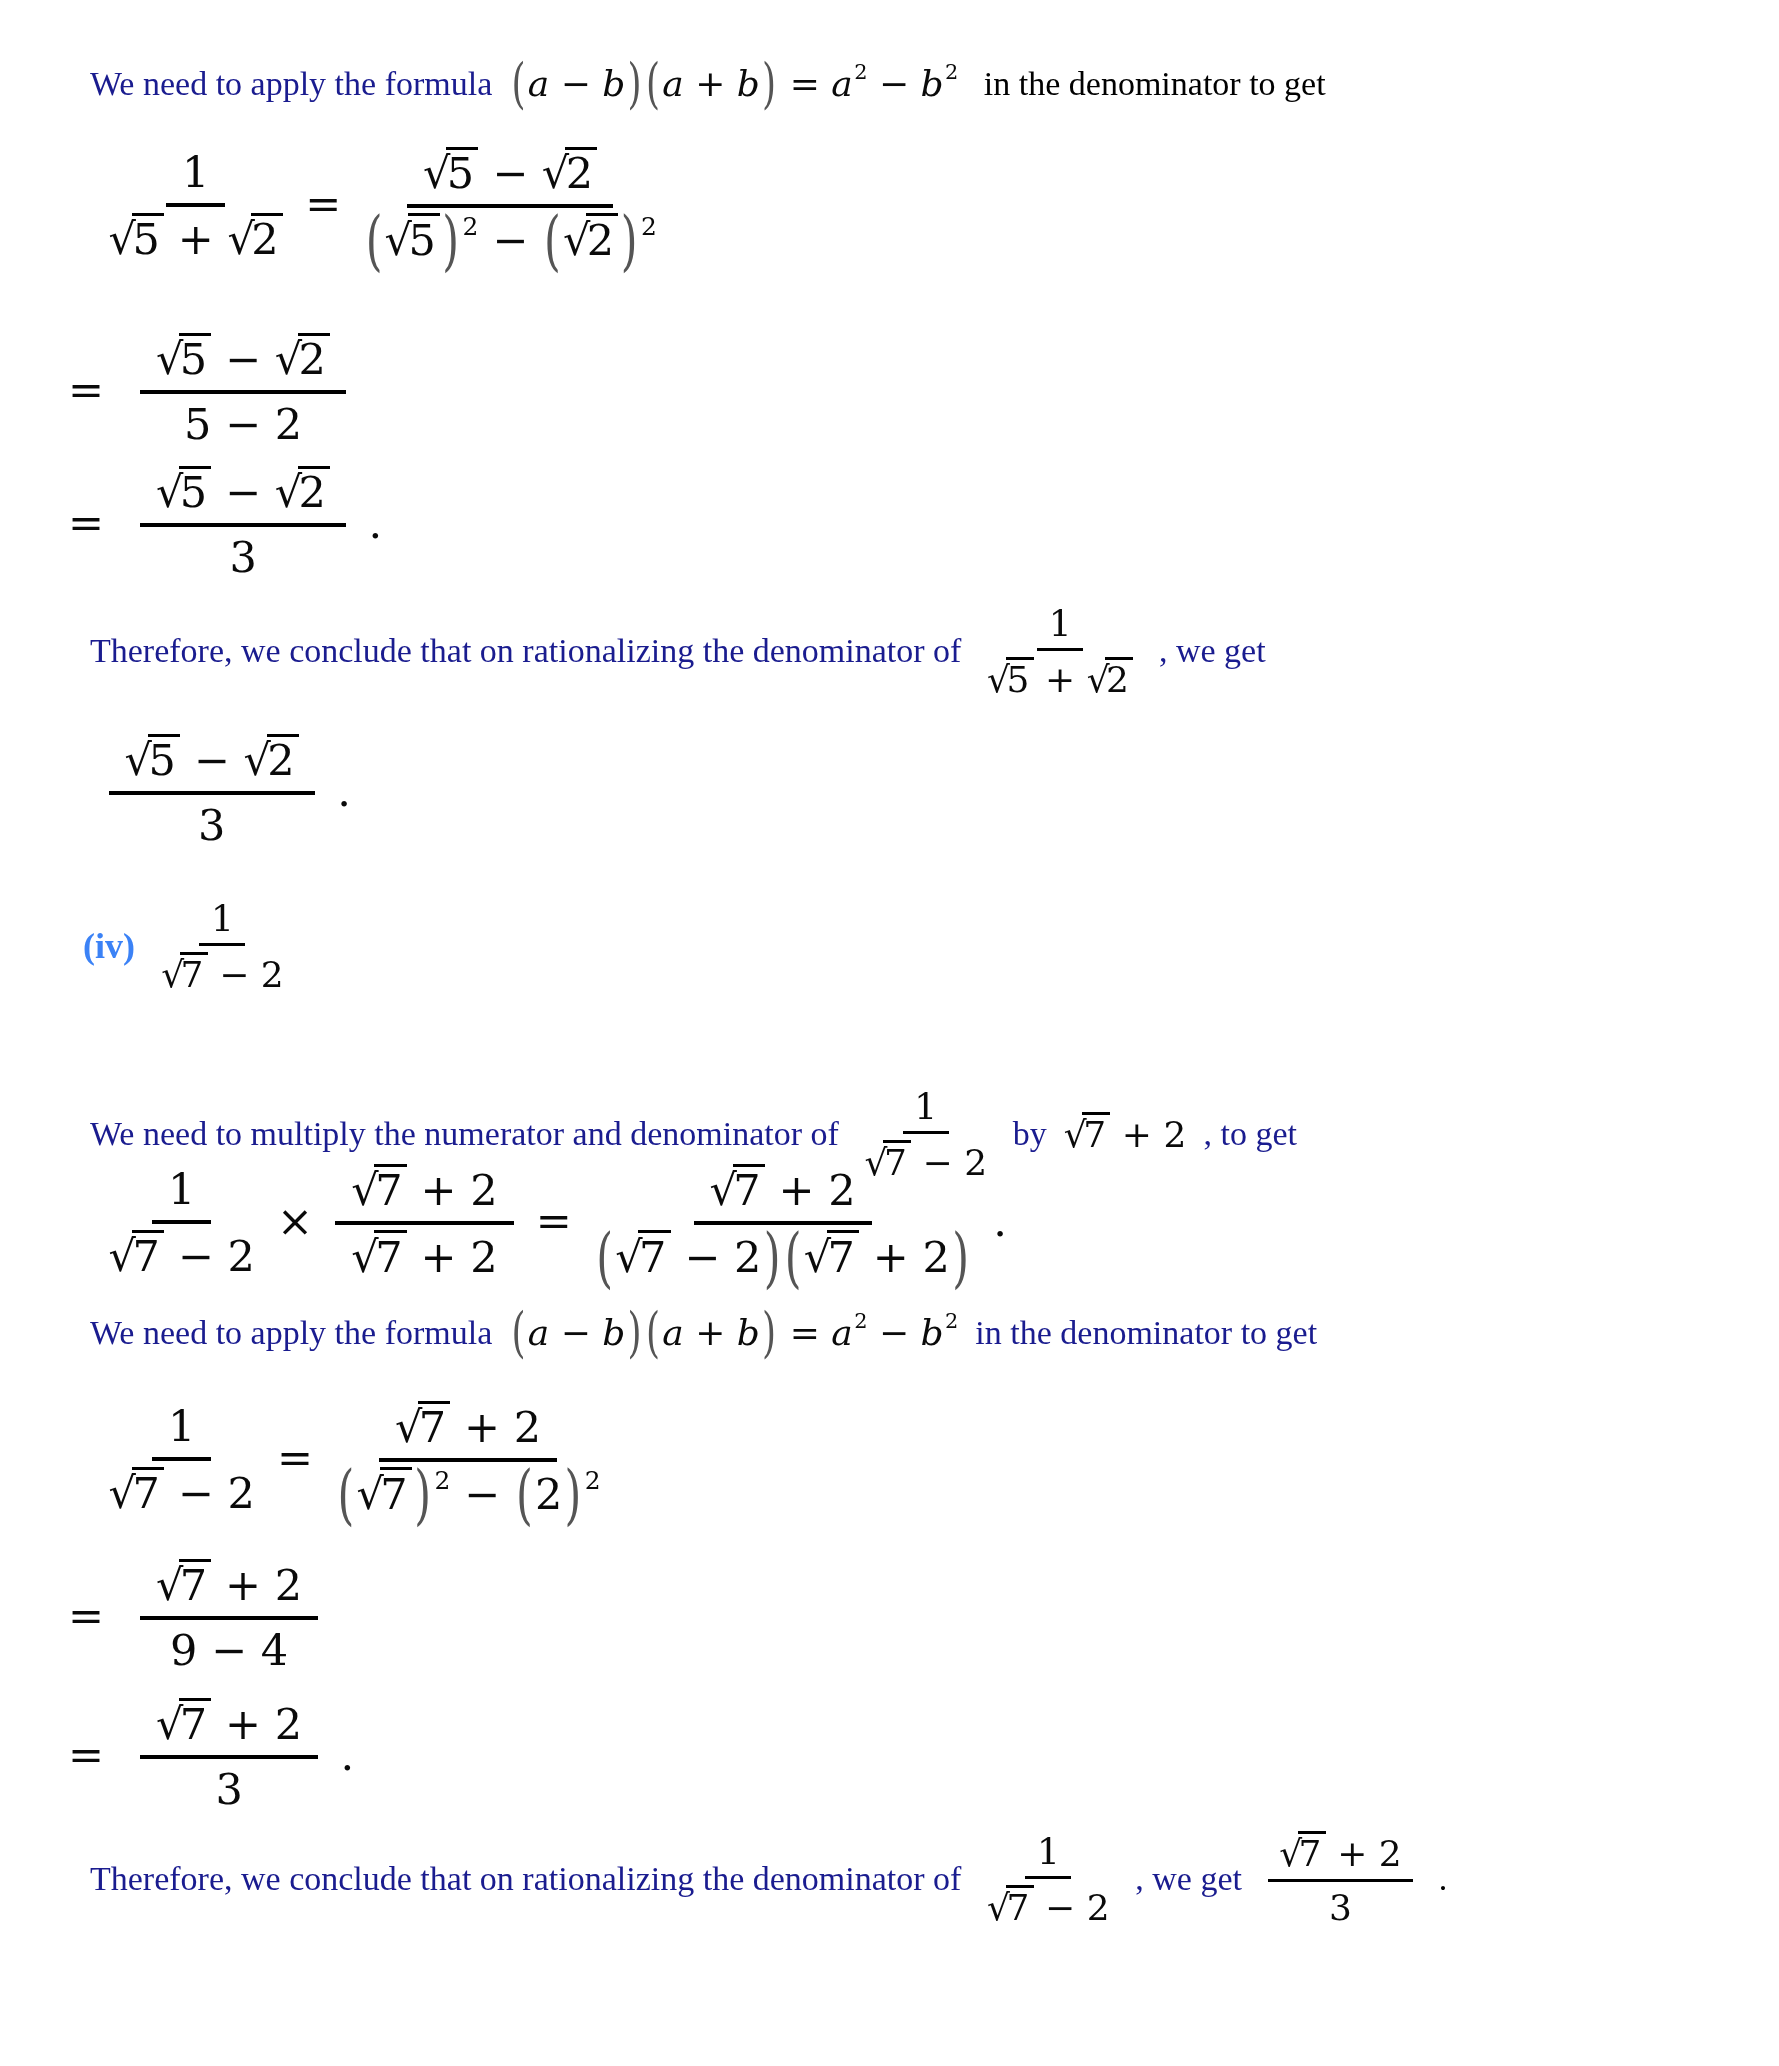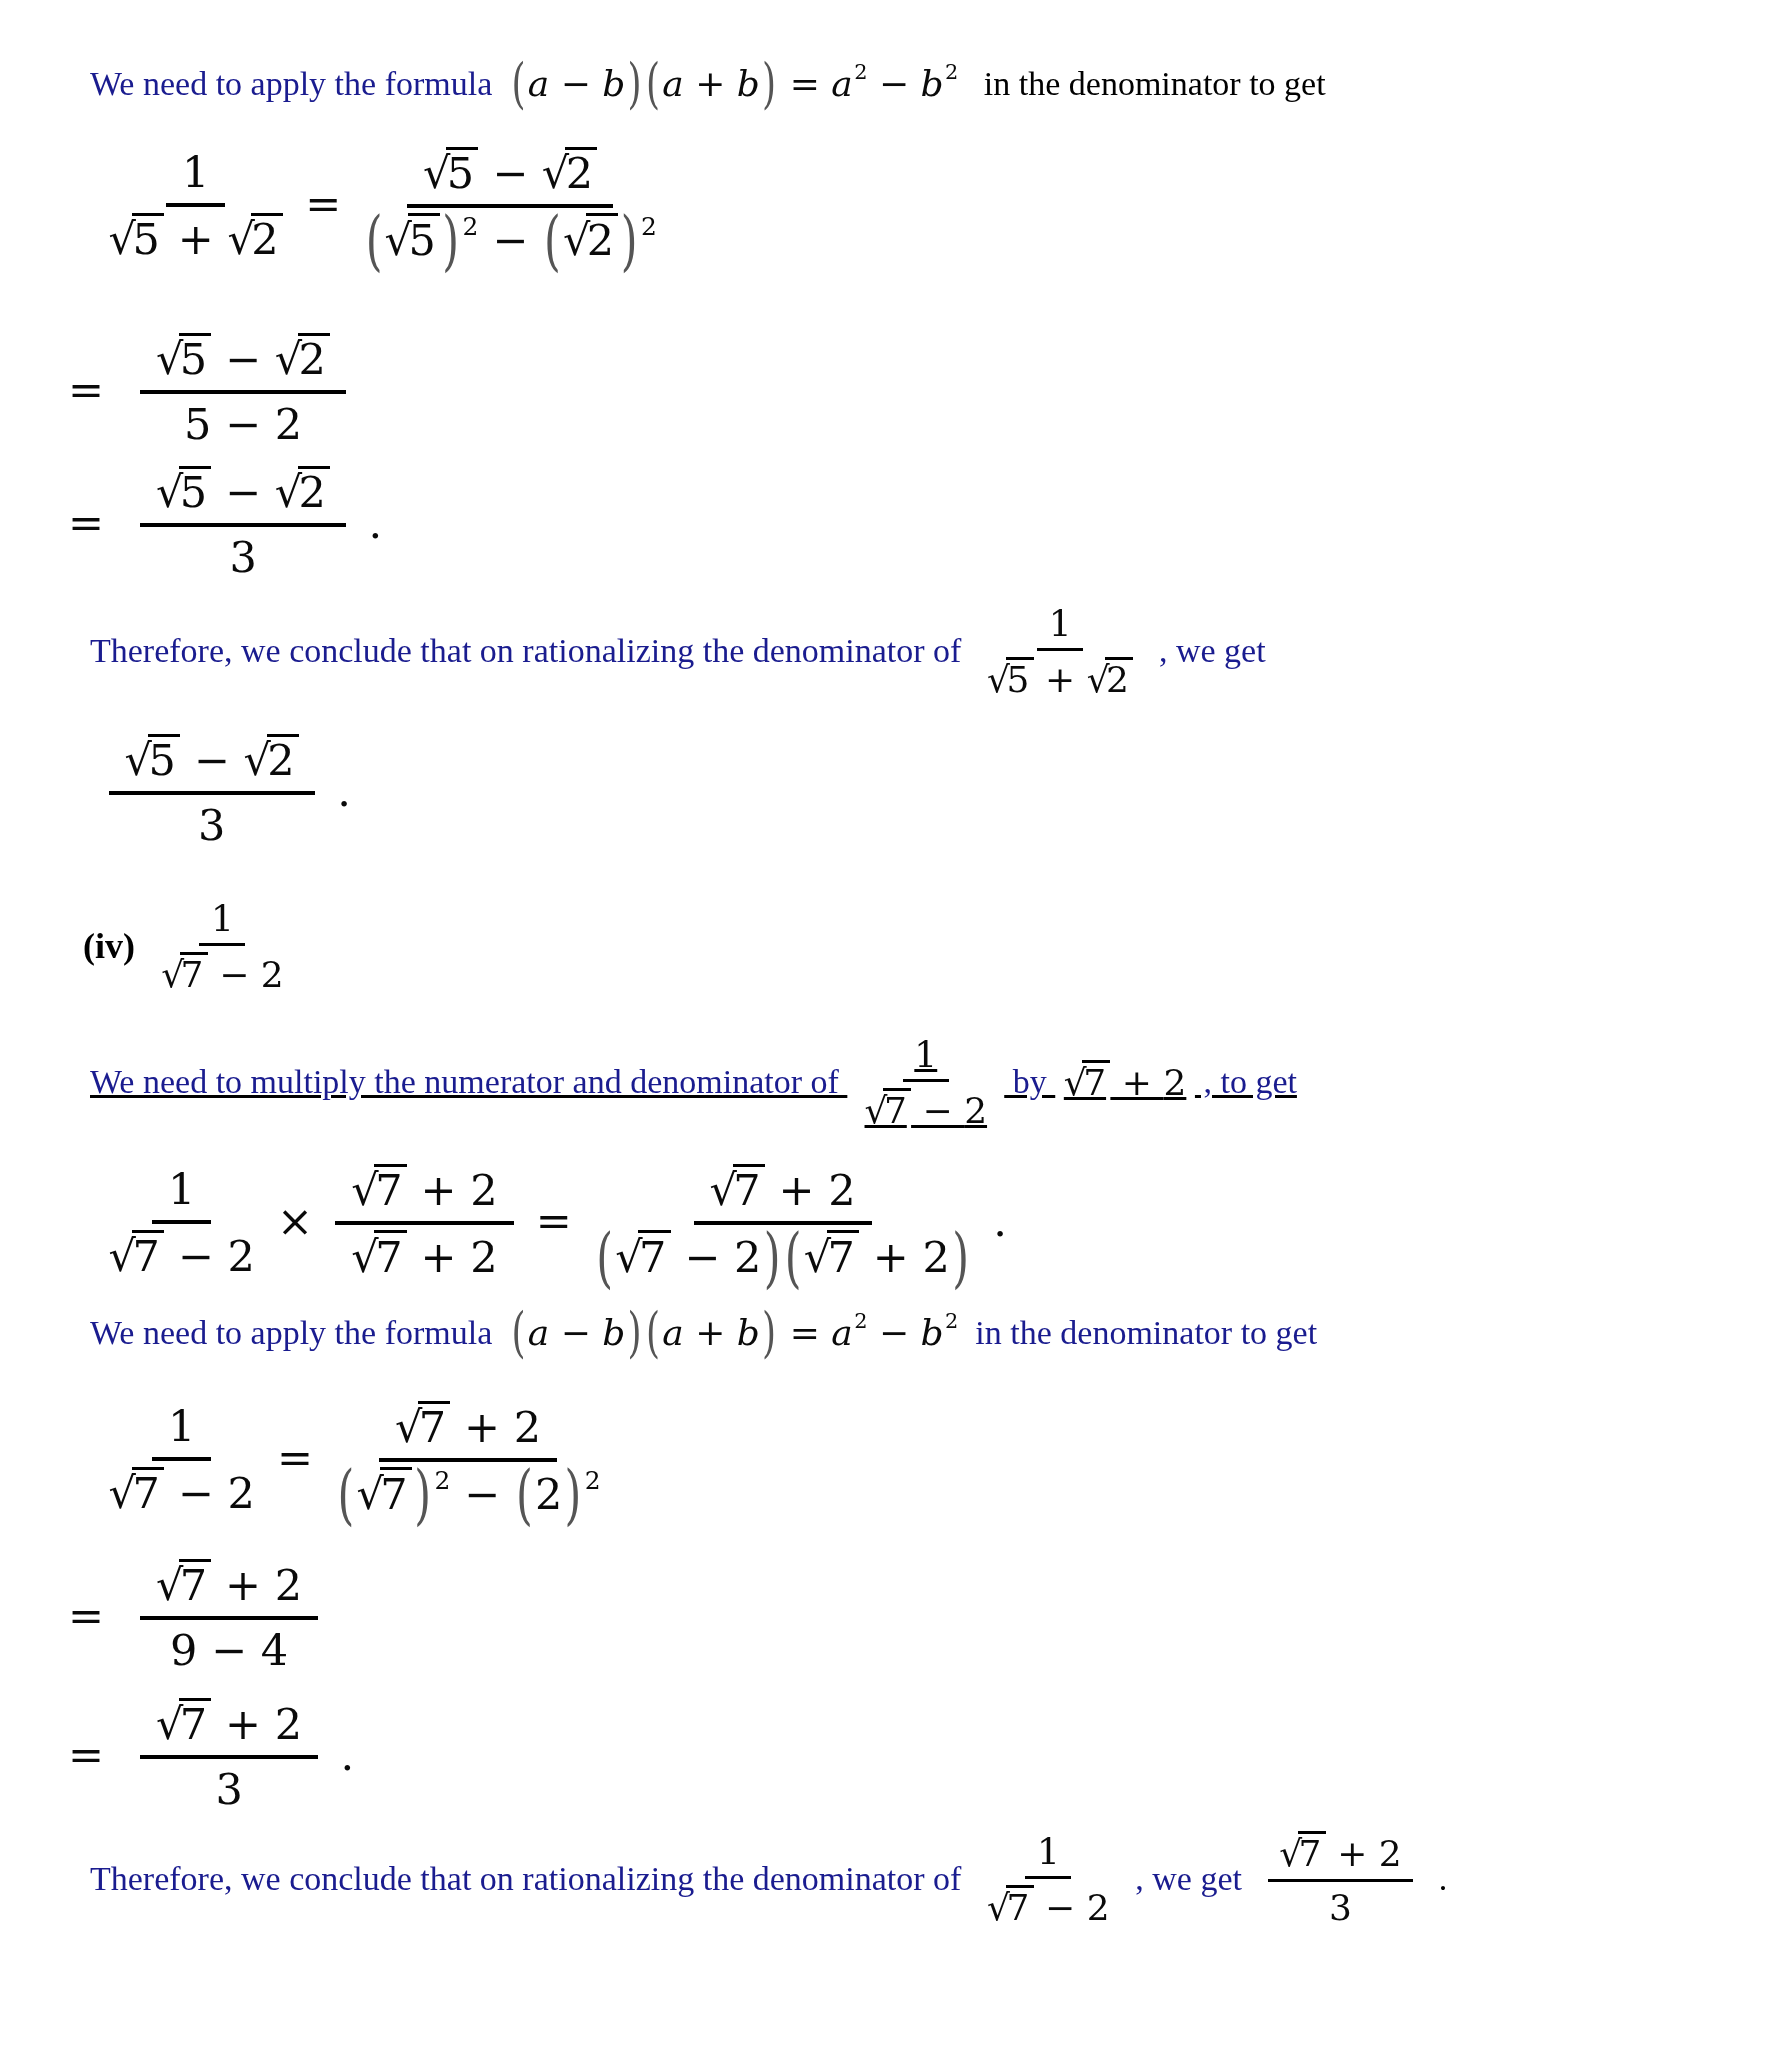--- a/index.html
+++ b/index.html
@@ -5,21 +5,21 @@
   html,body{margin:0;padding:0;}
   body{
     width:1779px;height:2066px;position:relative;background:#ffffff;
     font-family:"Liberation Serif","DejaVu Serif",serif;color:#000;overflow:hidden;
   }
   .block{position:absolute;display:flex;align-items:center;white-space:pre;}
   .para{font-size:34px;}
   .display{font-size:43px;font-family:"DejaVu Serif",serif;color:#0a0a0a;}
   .seg-blue{color:var(--accent-blue,#1a1c8f);}
   .seg-black{color:#000;}
-  .seg-bold{font-weight:bold;color:#000000;font-size:36px;}
+  .seg-bold{font-weight:bold;color:#3b82f6;font-size:36px;}
   .math-inline{display:inline-flex;align-items:baseline;font-size:36px;color:#0a0a0a;
     font-family:"DejaVu Serif",serif;margin:0 8.6px;}
   .math-inline .mfrac{align-self:center;}
   .mi{font-style:italic;}
   .mo,.mn{white-space:pre;}
   .msup{font-size:0.58em;position:relative;top:-0.8em;margin-left:1.4px;}
   .mfrac{display:inline-flex;flex-direction:column;align-items:center;margin:0 8.6px;}
   .mnum{display:inline-flex;align-items:baseline;justify-content:center;
     border-bottom:4.3px solid #000;padding:2.9px 16px 5.7px;}
   .math-inline .mnum{border-bottom-width:3.6px;padding:2.2px 11.5px 4.3px;}
@@ -30,21 +30,21 @@
   .mpar{display:inline-flex;align-items:baseline;}
   .mparen{display:inline-block;transform:scaleY(1.5);color:#555;padding:0 2.2px;}
   
   #b-p1{left:90px;top:63px;}
   #b-eq1{left:100px;top:144px;}
   #b-eq2{left:68px;top:330px;}
   #b-eq3{left:68px;top:463px;}
   #b-p2{left:90px;top:601px;}
   #b-eq4{left:100px;top:731px;}
   #b-p3{left:83px;top:896px;}
-  #b-p4{left:90px;top:1032px;text-decoration:underline;}
+  #b-p4{left:90px;top:1084px;}
   #b-eq5{left:100px;top:1161px;}
   #b-p5{left:90px;top:1312px;}
   #b-eq6{left:100px;top:1398px;}
   #b-eq7{left:68px;top:1556px;}
   #b-eq8{left:68px;top:1695px;}
   #b-p6{left:90px;top:1829px;}
 </style>
 </head>
 <body style="--accent-blue: #1a1c8f; background: rgb(255, 255, 255);">
 

